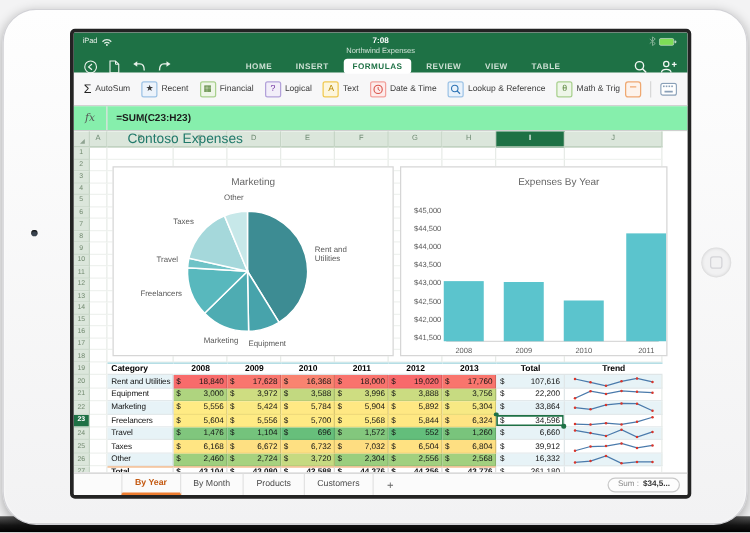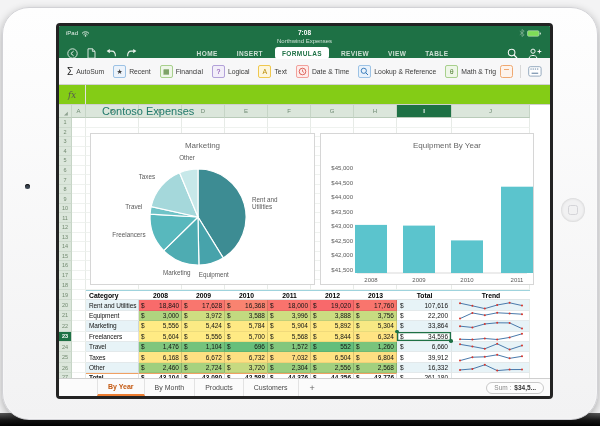--- a/index.html
+++ b/index.html
@@ -31,21 +31,21 @@
   .ribbon{height:26px;background:#f7f7f8;border-bottom:1px solid #d2d2d2;display:flex;align-items:center;padding:0 8px;flex:none;}
   .rb-group{display:flex;align-items:center;gap:9px;}
   .rb-item{display:flex;align-items:center;gap:3px;font-size:6.8px;color:#3a3a3a;white-space:nowrap;}
   .rb-sigma{font-size:10px;color:#222;}
   .rb-box{width:11px;height:11px;border-radius:2px;border:1px solid;display:flex;align-items:center;justify-content:center;font-size:7px;line-height:1;}
   .rb-right{margin-left:auto;display:flex;align-items:center;gap:7px;}
   .rb-orange{width:11px;height:11px;border:1px solid #efa871;border-radius:2.5px;background:#fdf3ec;position:relative;}
   .rb-orange::after{content:'';position:absolute;left:2.5px;top:3px;width:5px;height:1.2px;background:#efa871;}
   .rb-div{width:1px;height:13px;background:#d8d8d8;}
   
-  .formula-bar{height:19px;background:#84cc16;border-bottom:1px solid #cfcfcf;display:flex;align-items:stretch;flex:none;}
+  .formula-bar{height:19px;background:#86efac;border-bottom:1px solid #cfcfcf;display:flex;align-items:stretch;flex:none;}
   .fx-cell{width:26px;display:flex;align-items:center;justify-content:center;font-family:"DejaVu Serif",serif;font-style:italic;font-size:8.5px;color:#555;border-right:1px solid #e2e2e2;}
   .formula-text{display:flex;align-items:center;padding-left:7px;font-size:8px;font-weight:bold;color:#1b1b1b;flex:1;}
   
   .sheet-area{flex:1;position:relative;background:#fff;overflow:hidden;--cols:13px 14px 53px 43px 43px 43px 43px 43px 43px 55px 78px;}
   .hdr-row,.grid-row,.t-row{display:grid;grid-template-columns:var(--cols);width:471px;}
   .hdr-row{height:13px;}
   .hdr-cell{background:#dbe6db;border-right:1px solid #c6d5c6;border-bottom:1px solid #b9cbb9;color:#6e8a72;font-size:6px;display:flex;align-items:center;justify-content:center;}
   .hdr-cell.sel{background:#1e7145;color:#fff;font-weight:bold;}
   .corner-tri{color:#8fa391;font-size:5px;line-height:1;align-self:flex-end;margin:0 0 1px 2px;}
   .grid-row{height:9.55px;}
@@ -214,20 +214,21 @@
               <rect x="4.6" y="2.4" width="1.3" height="1.3" fill="#8aa0b8"></rect>
             <rect x="6.8" y="2.4" width="1.3" height="1.3" fill="#8aa0b8"></rect>
               <rect x="9" y="2.4" width="1.3" height="1.3" fill="#8aa0b8"></rect>
             <rect x="3.6" y="6.6" width="6.6" height="1.4" fill="#8aa0b8"></rect>
           </svg>
         </div>
       </div>
 
       <div class="formula-bar">
         <div class="fx-cell">fx</div>
+        <div class="formula-text">=SUM(C23:H23)</div>
       </div>
 
       <div class="sheet-area">
         <div class="hdr-row" id="colHeaders">
             <div class="hdr-cell">
               <div class="corner-tri">◢</div>
             </div>
             <div class="hdr-cell">A</div>
             <div class="hdr-cell">B</div>
             <div class="hdr-cell">C</div>
@@ -848,21 +849,21 @@
               <text x="54.6" y="102.7" text-anchor="end" font-size="6.3" fill="#5a5a5a" font-family="Liberation Sans, sans-serif"><tspan x="54.6" dy="0">Freelancers</tspan></text>
               <path d="M107 83 L59.1 80.2 A48 48 0 0 1 60.1 72.6 Z" fill="#6fc3c7" stroke="#fff" stroke-width="1.2"></path>
               <text x="51.5" y="75.3" text-anchor="end" font-size="6.3" fill="#5a5a5a" font-family="Liberation Sans, sans-serif"><tspan x="51.5" dy="0">Travel</tspan></text>
               <path d="M107 83 L60.1 72.6 A48 48 0 0 1 88.6 38.7 Z" fill="#a5d8db" stroke="#fff" stroke-width="1.2"></path>
               <text x="64.1" y="45.0" text-anchor="end" font-size="6.3" fill="#5a5a5a" font-family="Liberation Sans, sans-serif"><tspan x="64.1" dy="0">Taxes</tspan></text>
               <path d="M107 83 L88.6 38.7 A48 48 0 0 1 107.0 35.0 Z" fill="#c7e8e9" stroke="#fff" stroke-width="1.2"></path>
               <text x="96.1" y="26.1" text-anchor="middle" font-size="6.3" fill="#5a5a5a" font-family="Liberation Sans, sans-serif"><tspan x="96.1" dy="0">Other</tspan></text>
             </svg>
         </div>
         <div class="chart-box bar-box">
-          <div class="chart-title">Equipment By Year</div>
+          <div class="chart-title">Expenses By Year</div>
           <svg id="barSvg" width="212" height="150" viewBox="0 0 212 150">
               <text x="32" y="36.0" text-anchor="end" font-size="6" fill="#5a5a5a" font-family="Liberation Sans, sans-serif">$45,000</text>
               <text x="32" y="50.6" text-anchor="end" font-size="6" fill="#5a5a5a" font-family="Liberation Sans, sans-serif">$44,500</text>
               <text x="32" y="65.1" text-anchor="end" font-size="6" fill="#5a5a5a" font-family="Liberation Sans, sans-serif">$44,000</text>
               <text x="32" y="79.7" text-anchor="end" font-size="6" fill="#5a5a5a" font-family="Liberation Sans, sans-serif">$43,500</text>
               <text x="32" y="94.3" text-anchor="end" font-size="6" fill="#5a5a5a" font-family="Liberation Sans, sans-serif">$43,000</text>
               <text x="32" y="108.9" text-anchor="end" font-size="6" fill="#5a5a5a" font-family="Liberation Sans, sans-serif">$42,500</text>
               <text x="32" y="123.4" text-anchor="end" font-size="6" fill="#5a5a5a" font-family="Liberation Sans, sans-serif">$42,000</text>
               <text x="32" y="138.0" text-anchor="end" font-size="6" fill="#5a5a5a" font-family="Liberation Sans, sans-serif">$41,500</text>
               <line x1="36" y1="139" x2="206" y2="139" stroke="#d9d9d9" stroke-width="1"></line>

